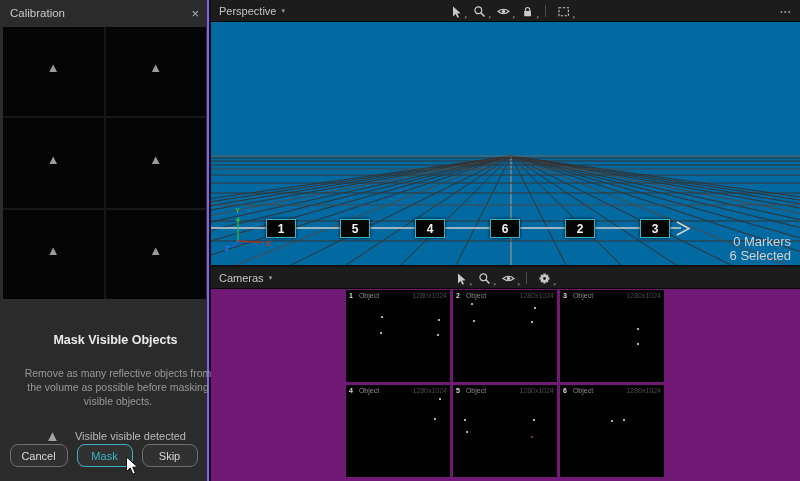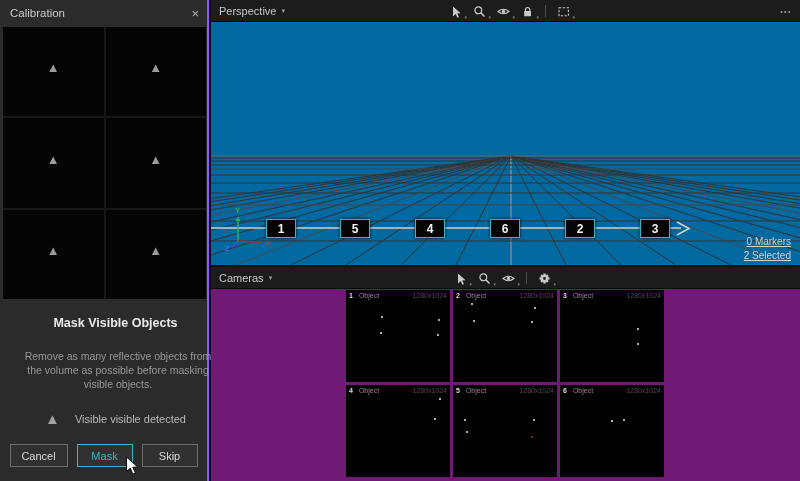--- a/index.html
+++ b/index.html
@@ -13,29 +13,29 @@
   .cal-header { height:26px; display:flex; align-items:center; padding:0 8px 0 10px;
     color:#c9c9c9; font-size:11.5px; }
   .cal-header .title { flex:1; }
   .cal-close { color:#b5b5b5; font-size:13px; cursor:default; line-height:1; }
   .cal-grid { position:absolute; left:3px; top:27px; width:203px; height:272px;
     display:grid; grid-template-columns:1fr 1fr; grid-template-rows:1fr 1fr 1fr;
     gap:2px; background:#171717; }
   .cal-tile { background:#040404; position:relative; }
   .cal-tile .tri { position:absolute; left:50%; top:45%; transform:translate(-50%,-50%);
     color:#9b9b9b; font-size:13px; }
-  .cal-info { position:absolute; left:0; top:285px; width:100%; text-align:center;padding-left:24px; }
+  .cal-info { position:absolute; left:0; top:302px; width:100%; text-align:center;padding-left:24px; }
   .cal-info .sec-title { margin-top:31px; color:#eaeaea; font-size:12.5px; font-weight:bold; }
   .cal-info .sec-desc { margin:19px auto 0; width:188px; color:#989898; font-size:10.5px; line-height:14px; }
   .warn-row { margin-top:19px; display:flex; justify-content:center; align-items:center; gap:15px; }
   .warn-row .tri { color:#a2a2a2; font-size:15px; }
   .warn-row .txt { color:#b8b8b8; font-size:11px; }
   .btn-row { position:absolute; left:0; top:444px; width:100%; display:flex;
     justify-content:center; gap:9px; }
-  .btn { height:23px; background:#313131; border:1px solid #6d6d6d; border-radius:0;
+  .btn { height:23px; background:#313131; border:1px solid #6d6d6d; border-radius:8px;
     color:#d8d8d8; font-size:11px; font-family:inherit; padding:0 4px; }
   .btn.cancel { width:58px; } .btn.mask { width:56px; } .btn.skip { width:56px; }
 
   
   .viewport { position:absolute; left:211px; top:0; width:589px; height:265px; background:#0369a1; }
   .panel-header { position:relative; height:22px; background:#1c1c1c; border-bottom:1px solid #060606;
     display:flex; align-items:center; color:#c6c6c6; font-size:11px; }
   .panel-header .ph-title { margin-left:8px; }
   .panel-header .ph-caret { margin-left:5px; font-size:7px; color:#9a9a9a; }
   .toolbar { position:absolute; top:0; height:22px; display:flex; align-items:center; gap:9px; }
@@ -44,21 +44,21 @@
   .tool .tc { position:absolute; right:-4px; bottom:-1px; font-size:5px; color:#7a7a7a; }
   .tb-div { width:1px; height:12px; background:#4c4c4c; margin:0 1px; }
   .menu-dots { position:absolute; right:8px; top:0; height:22px; display:flex; align-items:center;
     color:#9a9a9a; font-size:7px; letter-spacing:1.5px; }
   .vp-content { position:absolute; left:0; top:22px; width:589px; height:243px; overflow:hidden; }
   .vp-content svg { position:absolute; left:0; top:0; }
   .mk { position:absolute; width:30px; height:19px; top:197px; background:#050505;
     border:1px solid #2aa5b5; color:#f2f2f2; font-size:12px; font-weight:bold;
     display:flex; align-items:center; justify-content:center; box-shadow:0 0 3px rgba(0,0,0,.8); }
   .vp-status { position:absolute; right:9px; top:213px; text-align:right;
-    color:#d2d2d2; font-size:10px; line-height:14px;text-decoration:underline; }
+    color:#d2d2d2; font-size:13px; line-height:14px; }
 
   
   .cameras { position:absolute; left:211px; top:267px; width:649px; height:214px; background:#701a75; }
   .cam-grid { position:absolute; left:135px; top:23px; width:318px; height:187px;
     display:grid; grid-template-columns:repeat(3,1fr); grid-template-rows:1fr 1fr; gap:3px; }
   .cam-tile { background:#010101; position:relative; overflow:hidden; }
   .cam-tile .hd { display:flex; align-items:center; padding:2px 3px 0 3px; font-size:7px; }
   .cam-tile .hd .num { color:#dcdcdc; font-weight:bold; }
   .cam-tile .hd .lbl { color:#8a8a8a; margin-left:6px; flex:1; }
   .cam-tile .hd .res { color:#4d4d4d; }
@@ -215,21 +215,21 @@
     <div id="markerlabels">
         <div class="mk" style="left: 55px; border-color: rgb(58, 180, 194);">1</div>
         <div class="mk" style="left: 129px; border-color: rgb(58, 180, 194);">5</div>
         <div class="mk" style="left: 204px; border-color: rgb(58, 180, 194);">4</div>
         <div class="mk" style="left: 279px; border-color: rgb(58, 180, 194);">6</div>
         <div class="mk" style="left: 354px; border-color: rgb(58, 180, 194);">2</div>
         <div class="mk" style="left: 429px; border-color: rgb(58, 180, 194);">3</div>
       </div>
     <div class="vp-status">
       <div>0 Markers</div>
-      <div>2 Selected</div>
+      <div>6 Selected</div>
     </div>
   </div>
 </div>
 
 <div class="cameras">
   <div class="panel-header">
     <span class="ph-title">Cameras</span>
     <span class="ph-caret">▾</span>
     <div class="toolbar cams">
         <span class="tool">

